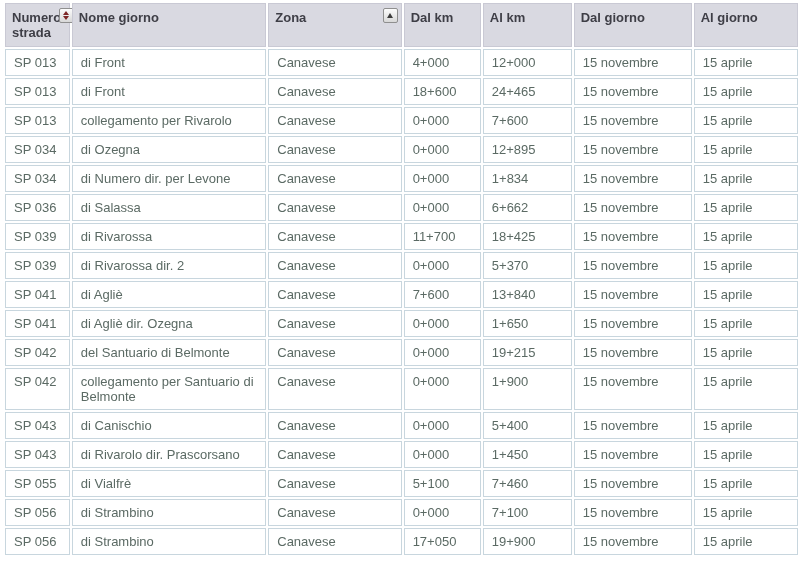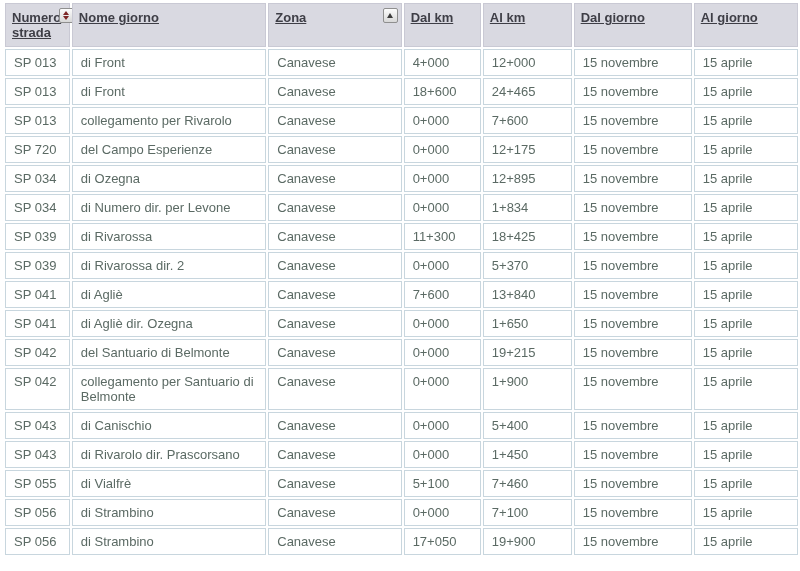--- a/index.html
+++ b/index.html
@@ -12,21 +12,20 @@
     border:1px solid #c9c9d4;
     color:#3e3e46;
     font-size:13px;
     font-weight:bold;
     text-align:left;
     vertical-align:top;
     padding:6px 6px;
     height:28px;
     line-height:15px;
     position:relative;
-    text-decoration:underline;
   }
   td {
     background:#ffffff;
     border:1px solid #c8d6de;
     color:#5b6a64;
     font-size:13px;
     text-align:left;
     vertical-align:top;
     padding:5px 8px;
     line-height:15px;
@@ -123,51 +122,51 @@
       <tr>
         <td>SP 013</td>
         <td>collegamento per Rivarolo</td>
         <td>Canavese</td>
         <td>0+000</td>
         <td>7+600</td>
         <td>15 novembre</td>
         <td>15 aprile</td>
       </tr>
       <tr>
-        <td>SP 720</td>
-        <td>del Campo Esperienze</td>
-        <td>Canavese</td>
-        <td>0+000</td>
-        <td>12+175</td>
-        <td>15 novembre</td>
-        <td>15 aprile</td>
-      </tr>
-      <tr>
         <td>SP 034</td>
         <td>di Ozegna</td>
         <td>Canavese</td>
         <td>0+000</td>
         <td>12+895</td>
         <td>15 novembre</td>
         <td>15 aprile</td>
       </tr>
       <tr>
         <td>SP 034</td>
         <td>di Numero dir. per Levone</td>
         <td>Canavese</td>
         <td>0+000</td>
         <td>1+834</td>
         <td>15 novembre</td>
         <td>15 aprile</td>
       </tr>
       <tr>
+        <td>SP 036</td>
+        <td>di Salassa</td>
+        <td>Canavese</td>
+        <td>0+000</td>
+        <td>6+662</td>
+        <td>15 novembre</td>
+        <td>15 aprile</td>
+      </tr>
+      <tr>
         <td>SP 039</td>
         <td>di Rivarossa</td>
         <td>Canavese</td>
-        <td>11+300</td>
+        <td>11+700</td>
         <td>18+425</td>
         <td>15 novembre</td>
         <td>15 aprile</td>
       </tr>
       <tr>
         <td>SP 039</td>
         <td>di Rivarossa dir. 2</td>
         <td>Canavese</td>
         <td>0+000</td>
         <td>5+370</td>

